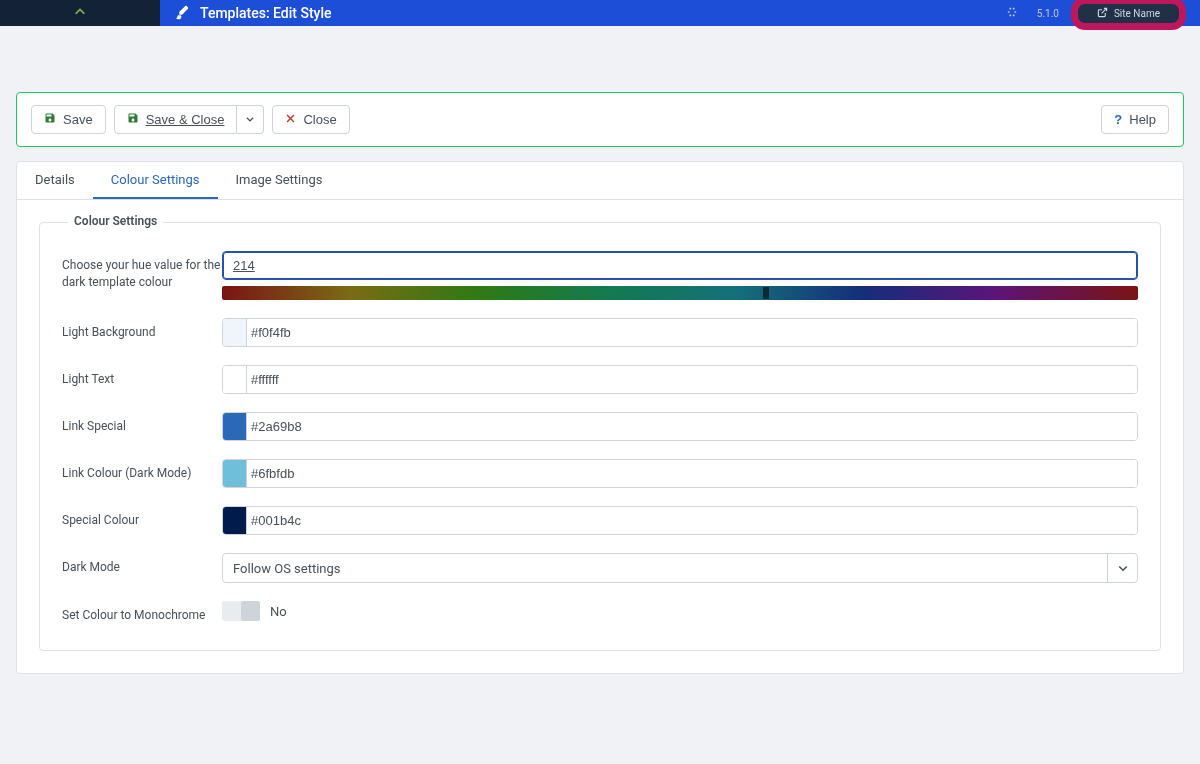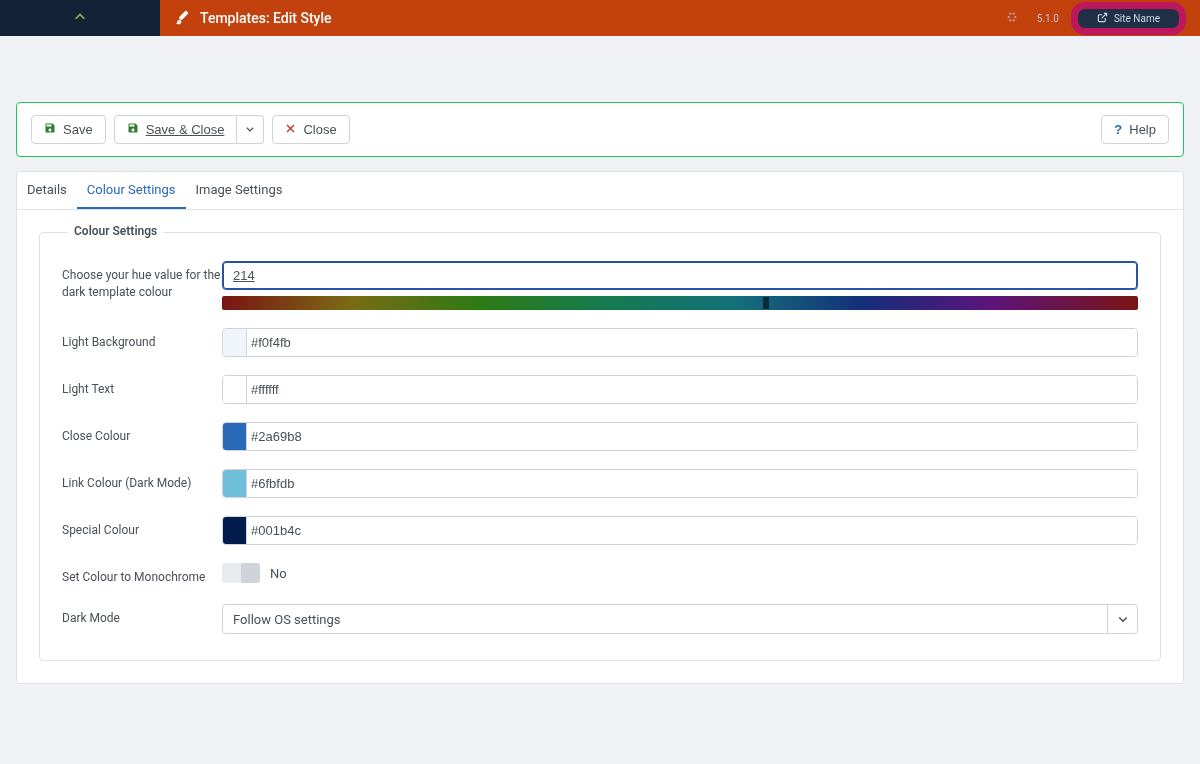--- a/index.html
+++ b/index.html
@@ -6,22 +6,22 @@
   body {
     font-family: -apple-system, BlinkMacSystemFont, "Segoe UI", Roboto, Arial, sans-serif;
     font-size: 13px;
     color: #495057;
     background: #f0f2f5;
   }
 
   
   .topbar {
     display: flex;
-    height: 36px;
-    background: #c2410c;
+    height: 26px;
+    background: #1d4ed8;
     color: #fff;
     align-items: center;
   }
   .topbar-left {
     width: 160px;
     height: 100%;
     background: #132236;
     display: flex;
     align-items: center;
     justify-content: center;
@@ -100,21 +100,21 @@
     background: #fff;
     border: 1px solid #dee2e6;
     border-radius: 4px;
     margin-top: 14px;
   }
   .tabs {
     display: flex;
     border-bottom: 1px solid #dee2e6;
   }
   .tab {
-    padding: 10px 10px;
+    padding: 10px 18px;
     font-size: 13px;
     color: #495057;
     cursor: pointer;
     border-bottom: 2px solid transparent;
   }
   .tab.active {
     color: #2a69b8;
     border-bottom-color: #2a69b8;
   }
 
@@ -376,21 +376,21 @@
         <div class="row-label">Light Text</div>
         <div class="row-control">
           <div class="color-field">
             <div class="swatch" id="swatch-light_text" style="background: rgb(255, 255, 255);"></div>
             <input class="color-input" value="#ffffff" style="">
           </div>
         </div>
       </div>
 
       <div class="row">
-        <div class="row-label">Close Colour</div>
+        <div class="row-label">Link Special</div>
         <div class="row-control">
           <div class="color-field">
             <div class="swatch" id="swatch-link" style="background: rgb(42, 105, 184);"></div>
             <input class="color-input" value="#2a69b8" style="">
           </div>
         </div>
       </div>
 
       <div class="row">
         <div class="row-label">Link Colour (Dark Mode)</div>
@@ -401,45 +401,45 @@
           </div>
         </div>
       </div>
 
       <div class="row">
         <div class="row-label">Special Colour</div>
         <div class="row-control">
           <div class="color-field">
             <div class="swatch" id="swatch-special" style="background: rgb(0, 27, 76);"></div>
             <input class="color-input" value="#001b4c" style="">
-          </div>
-        </div>
-      </div>
-
-      <div class="row">
-        <div class="row-label">Set Colour to Monochrome</div>
-        <div class="row-control">
-          <div class="toggle">
-            <div class="switch">
-              <div class="knob"></div>
-            </div>
-            <span class="toggle-label">No</span>
           </div>
         </div>
       </div>
 
       <div class="row">
         <div class="row-label">Dark Mode</div>
         <div class="row-control">
           <div class="select">
             <span>Follow OS settings</span>
             <span class="chev-box">
               <svg width="12" height="12" viewBox="0 0 16 16" fill="none" stroke="#495057" stroke-width="2">
                   <polyline points="3,6 8,11 13,6"></polyline>
                 </svg>
             </span>
           </div>
         </div>
       </div>
 
+      <div class="row">
+        <div class="row-label">Set Colour to Monochrome</div>
+        <div class="row-control">
+          <div class="toggle">
+            <div class="switch">
+              <div class="knob"></div>
+            </div>
+            <span class="toggle-label">No</span>
+          </div>
+        </div>
+      </div>
+
     </div>
   </div>
 </div>
 
 </body></html>

